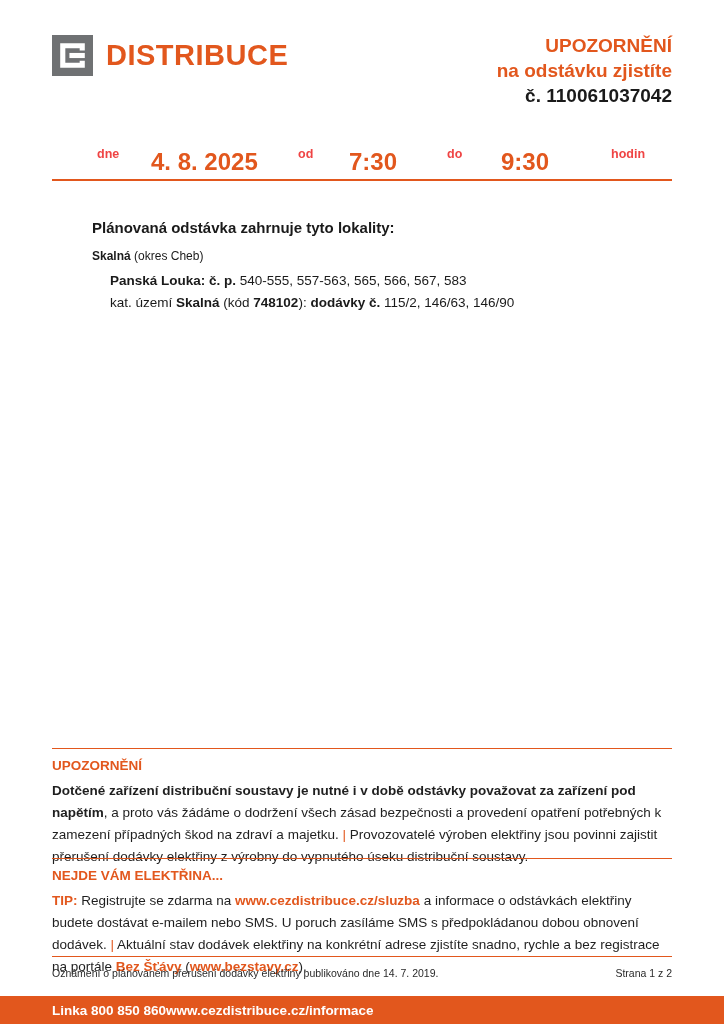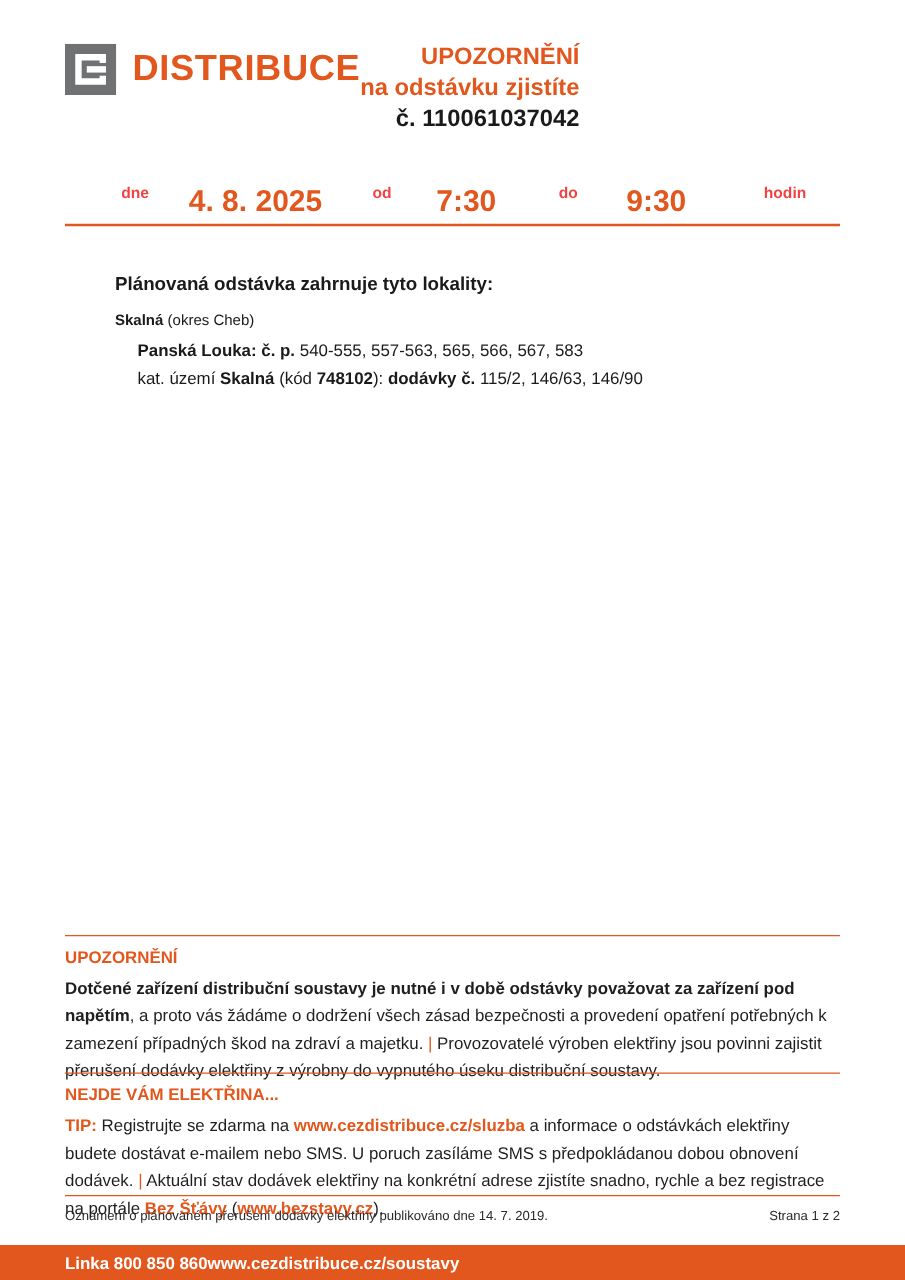--- a/index.html
+++ b/index.html
@@ -17,20 +17,21 @@
     overflow: hidden;
   }
 
   
   .header {
     position: absolute;
     top: 35px;
     left: 52px;
     width: 620px;
     display: flex;
+    justify-content: space-between;
     align-items: flex-start;
   }
   .brand {
     display: flex;
     align-items: center;
   }
   .logo-mark {
     width: 41px;
     height: 41px;
     display: block;
@@ -217,16 +218,16 @@
     <p><span class="tip-label">TIP:</span><span> Registrujte se zdarma na </span><a class="link">www.cezdistribuce.cz/sluzba</a><span> a informace o odstávkách elektřiny budete dostávat e-mailem nebo SMS. U poruch zasíláme SMS s předpokládanou dobou obnovení dodávek. </span><span class="pipe">|</span><span> Aktuální stav dodávek elektřiny na konkrétní adrese zjistíte snadno, rychle a bez registrace na portále </span><a class="link">Bez Šťávy</a><span> (</span><a class="link">www.bezstavy.cz</a><span>).</span></p>
   </div>
 
   <div class="pub-row">
     <span>Oznámení o plánovaném přerušení dodávky elektřiny publikováno dne 14. 7. 2019.</span>
     <span>Strana 1 z 2</span>
   </div>
 
   <div class="bottom-bar">
     <span>Linka 800 850 860</span>
-    <span>www.cezdistribuce.cz/soustavy</span>
+    <span>www.cezdistribuce.cz/informace</span>
   </div>
 
 </div>
 
 </body></html>

